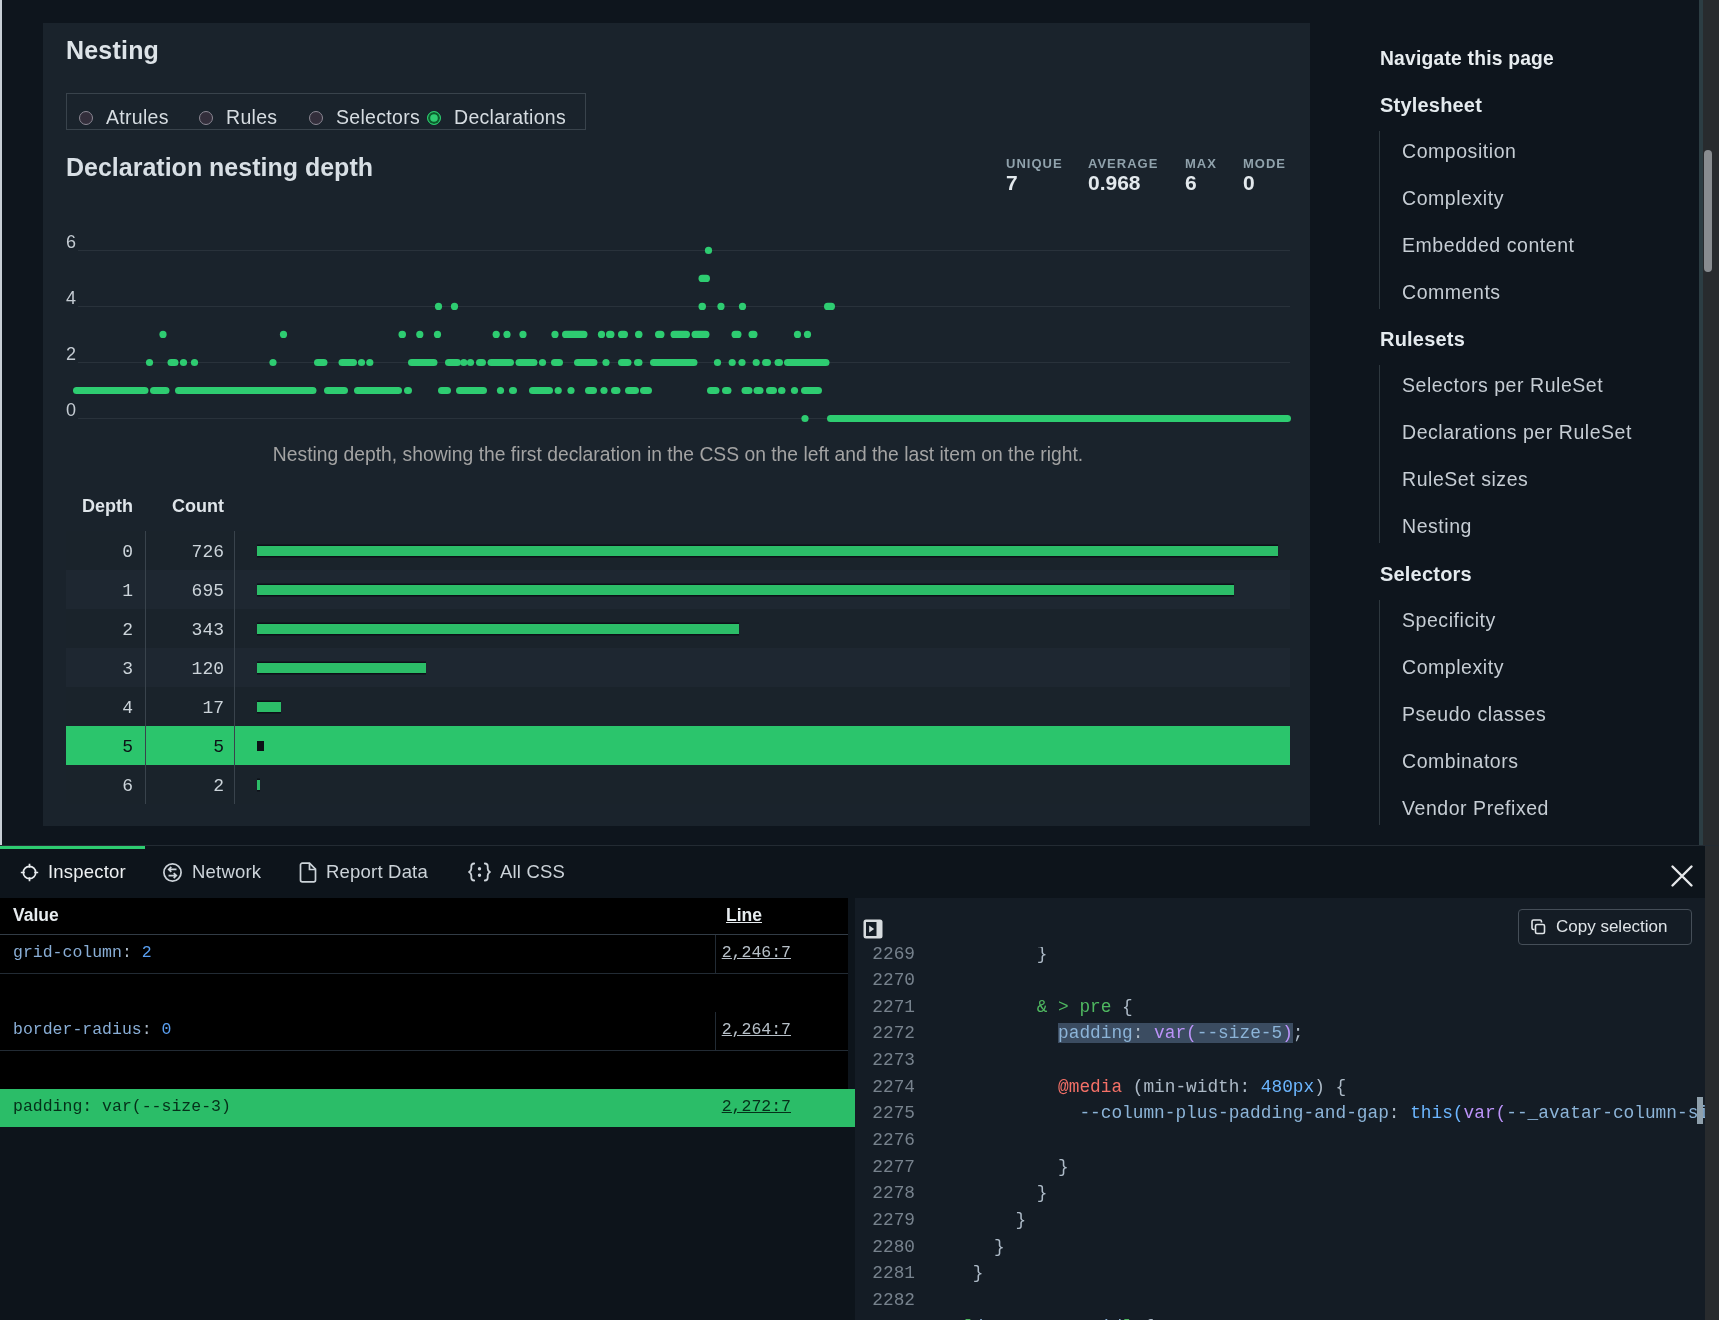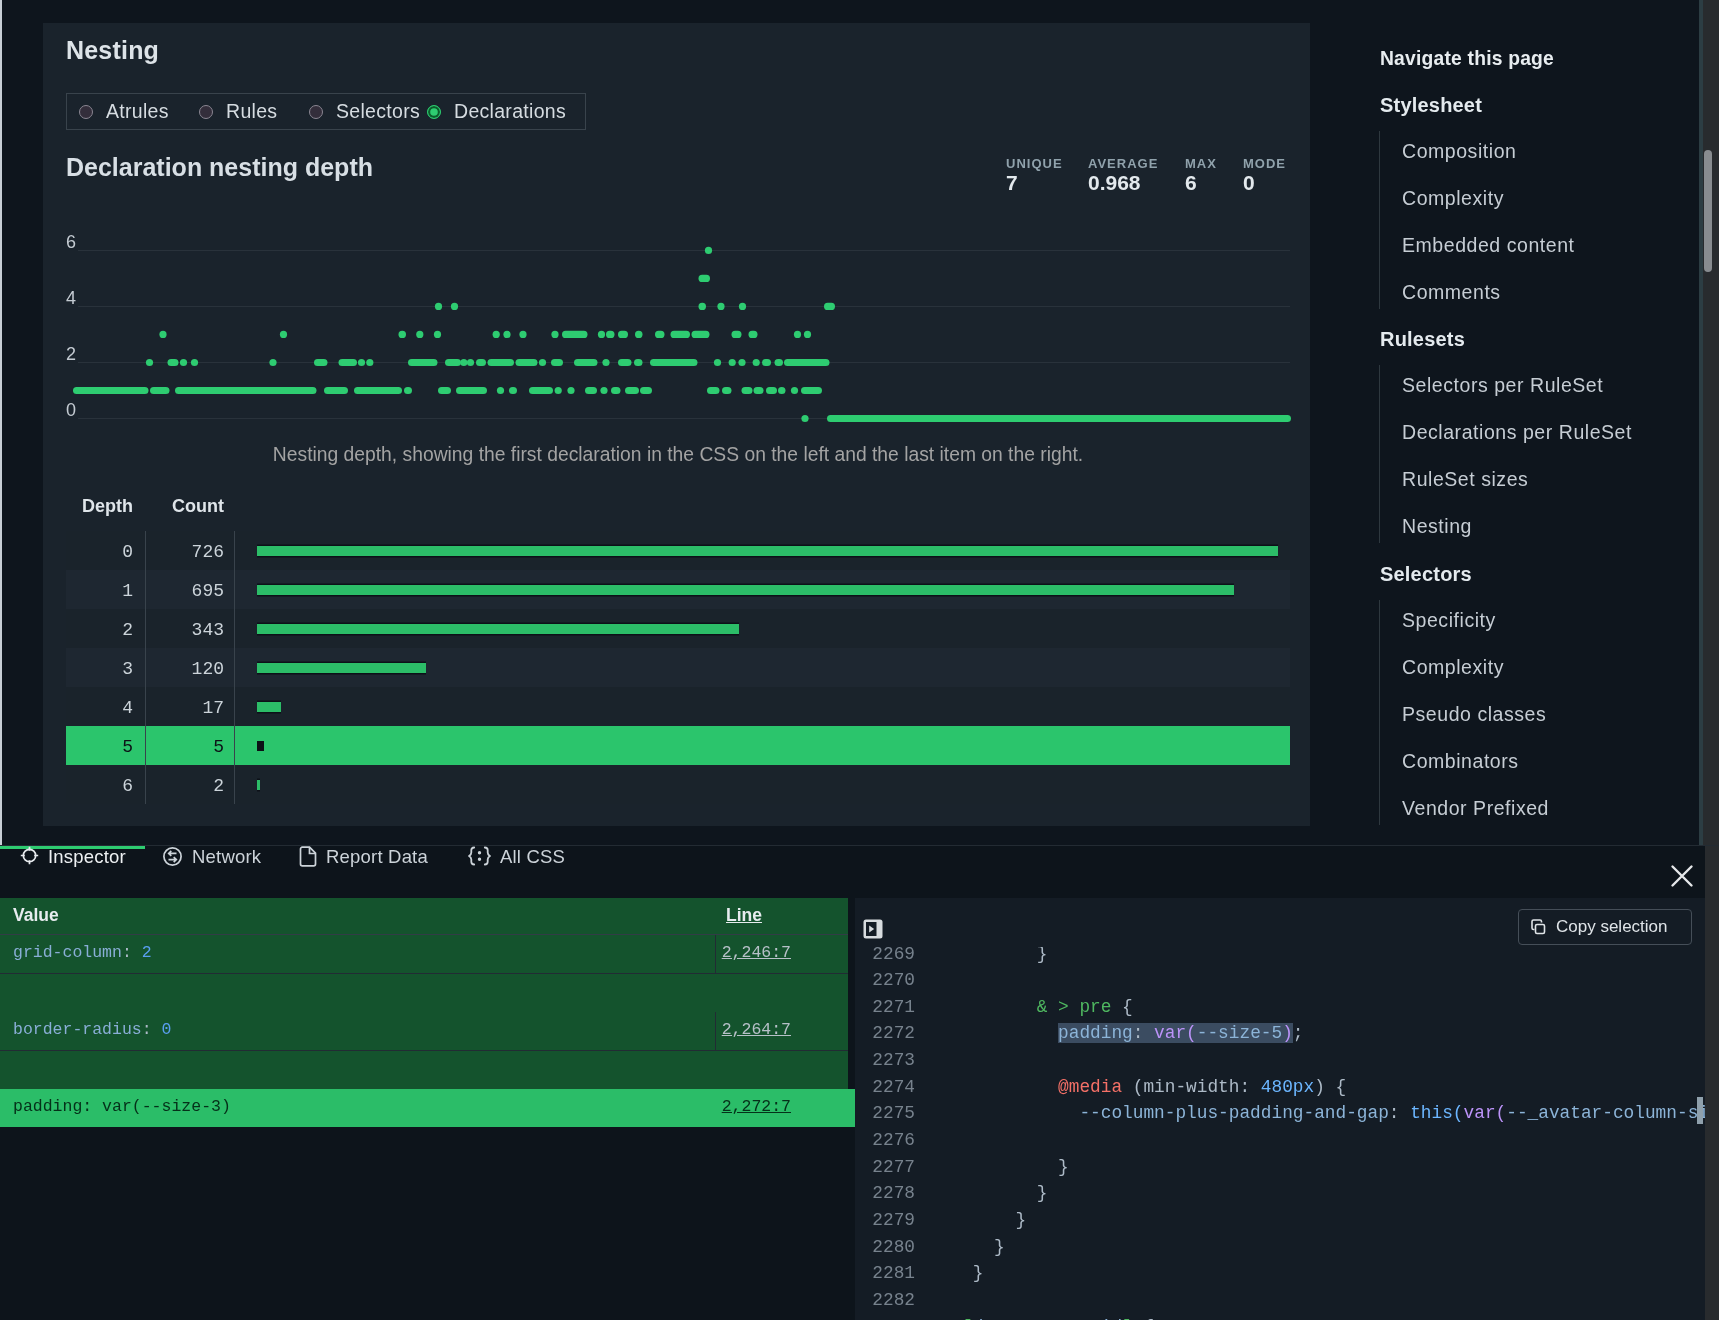--- a/index.html
+++ b/index.html
@@ -2,21 +2,21 @@
 <html><head><meta charset="utf-8">
 <style>
 * { margin:0; padding:0; box-sizing:border-box; }
 html,body { width:1719px; height:1320px; overflow:hidden; }
 body { background:#0e151d; font-family:"Liberation Sans",sans-serif; position:relative; }
 
 #main { position:absolute; left:0; top:0; width:1638px; height:845px; }
 #leftline { position:absolute; left:0; top:0; width:2px; height:845px; background:#c8cfd6; }
 #card { position:absolute; left:43px; top:23px; width:1267px; height:803px; background:#1a232c; }
 #card h2 { position:absolute; left:23px; top:13px; font-size:25px; font-weight:600; color:#dde3e8; letter-spacing:0.2px;}
-#radios { position:absolute; left:23px; top:70px; width:520px; height:37px; border:1px solid #39434c; display:flex; align-items:center; }
+#radios { position:absolute; left:23px; top:70px; width:520px; height:37px; border:1px solid #39434c; display:flex; align-items:flex-end; }
 .radio { width:14px; height:14px; border-radius:50%; background:#332e3b; border:1.5px solid #8b8793; margin-right:13px; }
 .radio.sel { background:#2ecc71; border:1.5px solid #2bc96e; box-shadow:inset 0 0 0 2.2px #0c5c2c; }
 #radios label { font-size:19.5px; color:#d6dce1; display:flex; align-items:center; letter-spacing:0.3px;}
 #card h3 { position:absolute; left:23px; top:130px; font-size:25px; font-weight:600; color:#d8dfe5; }
 .stat { position:absolute; top:133px; }
 .stat .lb { font-size:13px; font-weight:600; color:#90a2ac; letter-spacing:1px; }
 .stat .vl { font-size:21px; font-weight:700; color:#e3e9ed; margin-top:0px; }
 #caption { position:absolute; left:23px; top:421px; width:1224px; text-align:center; font-size:19.3px; color:#a3a3a3; }
 
 #dctable { position:absolute; left:23px; top:470px; width:1224px; }
@@ -31,26 +31,26 @@
 #sidebar .navtitle { position:absolute; left:0; font-size:19.3px; font-weight:700; color:#e8edf0; letter-spacing:0.2px; }
 #sidebar .sect { position:absolute; left:0; font-size:20px; font-weight:700; color:#e4eaee; letter-spacing:0.2px; }
 #sidebar a { position:absolute; left:22px; font-size:19.5px; color:#c6cdd4; text-decoration:none; letter-spacing:0.55px; }
 .vline { position:absolute; left:-1px; width:1px; background:#2e383f; }
 
 #sbtrack { position:absolute; left:1699px; top:0; width:20px; height:845px; background:#282b2e; border-left:4px solid #2c3d43; }
 #sbthumb { position:absolute; left:1704px; top:150px; width:8px; height:122px; background:#888c90; border-radius:4px; }
 
 #panel { position:absolute; left:0; top:845px; width:1719px; height:475px; background:#0d141b; border-top:1px solid #232b33; }
 #tabgreen { position:absolute; left:0; top:0; width:145px; height:3px; background:#2ecc71; }
-.tab { position:absolute; top:0; height:52px; display:flex; align-items:flex-start; color:#ccd3d9; font-size:18.5px; letter-spacing:0.2px; }
+.tab { position:absolute; top:0; height:52px; display:flex; align-items:center; color:#ccd3d9; font-size:18.5px; letter-spacing:0.2px; }
 .tab svg { margin-right:9px; }
 .tab.active { color:#eef1f3; }
 #closex { position:absolute; left:1668px; top:16px; width:28px; height:28px; }
 
-#vtable { position:absolute; left:0; top:52px; width:848px; height:229px; background:#14532d; }
+#vtable { position:absolute; left:0; top:52px; width:848px; height:229px; background:#000000; }
 #vtable .hdr { position:absolute; top:0; left:0; width:848px; height:37px; border-bottom:1px solid #323c46; }
 #vtable .hv { position:absolute; left:13px; top:7px; font-size:17.5px; font-weight:700; color:#e7ecef; }
 #vtable .hl { position:absolute; left:726px; width:70px; top:7px; text-align:left; font-size:17.5px; font-weight:700; color:#e7ecef; text-decoration:underline; }
 .vrow { position:absolute; left:0; width:848px; height:38.5px; border-bottom:1px solid #222b34; font-family:"Liberation Mono",monospace; font-size:16.5px; }
 .vrow .code { position:absolute; left:13px; top:8px; }
 .vrow .line { position:absolute; left:660px; width:131px; top:8px; text-align:right; color:#b7c0c8; text-decoration:underline; }
 .vrow .csep { position:absolute; left:715px; top:0; bottom:-1px; width:1px; background:#222b34; }
 .prop { color:#89aed6; } .pval { color:#5a9ff0; } .pnone { color:#ccd3bc; }
 .vrow.green { background:#2bbd68; border-bottom:none; }
 .vrow.green .code, .vrow.green .line { color:#053019; }

